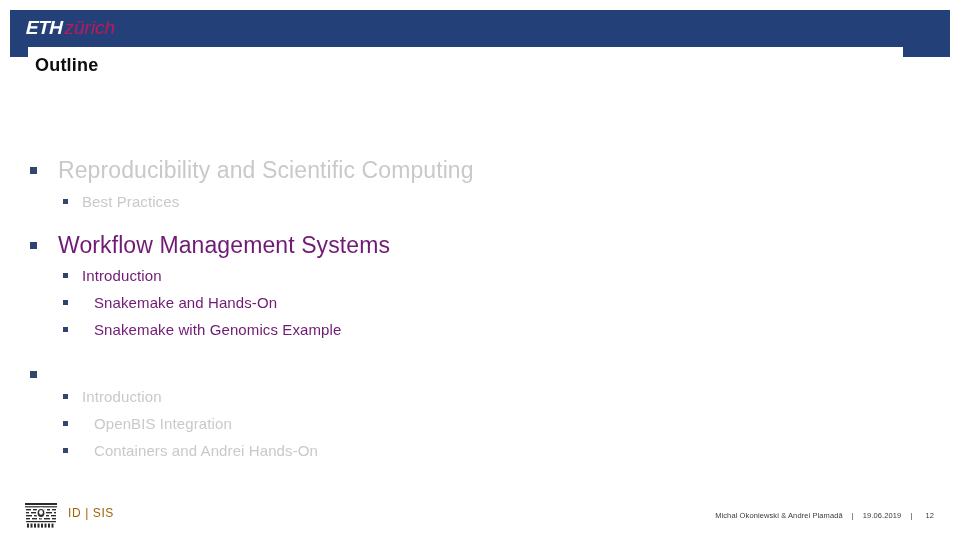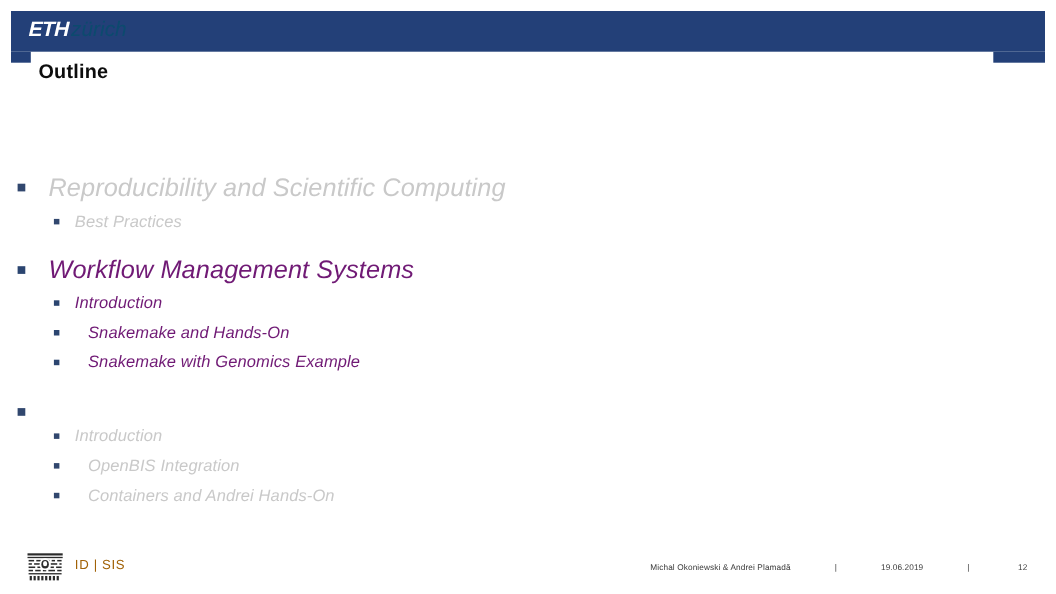--- a/index.html
+++ b/index.html
@@ -60,43 +60,42 @@
     font-size: 19px;
     letter-spacing: -0.5px;
     color: #ffffff;
     transform: skewX(-2deg);
   }
   #eth-logo .eth-zurich {
     font-family: "Liberation Sans", sans-serif;
     font-weight: normal;
     font-style: italic;
     font-size: 19px;
-    color: #0c4a6e;
+    color: #be185d;
     margin-left: 2px;
     letter-spacing: 0px;
   }
 
   
   #page-title {
     position: absolute;
     left: 35px;
     top: 55px;
     font-size: 18px;
     font-weight: bold;
     color: #0d0d0d;
     letter-spacing: 0.2px;
   }
 
   
   #outline {
     position: absolute;
-    left: 16px;
+    left: 30px;
     top: 157px;
     width: 880px;
-    font-style: italic;
   }
   .section {
     margin: 0;
   }
   .section + .section {
     margin-top: 16px;
   }
   .lvl1 {
     display: flex;
     align-items: flex-start;
@@ -183,21 +182,20 @@
   #footer-meta {
     position: absolute;
     right: 26px;
     top: 511px;
     font-size: 7.5px;
     color: #3a3a3a;
     letter-spacing: 0.1px;
     white-space: nowrap;
     display: flex;
     align-items: center;
-    gap: 31px;
   }
   #footer-meta .sep {
     display: inline-block;
     margin: 0 9px;
     color: #3a3a3a;
   }
   #footer-meta .pg { margin-left: 4px; }
 </style>
 </head>
 <body>

